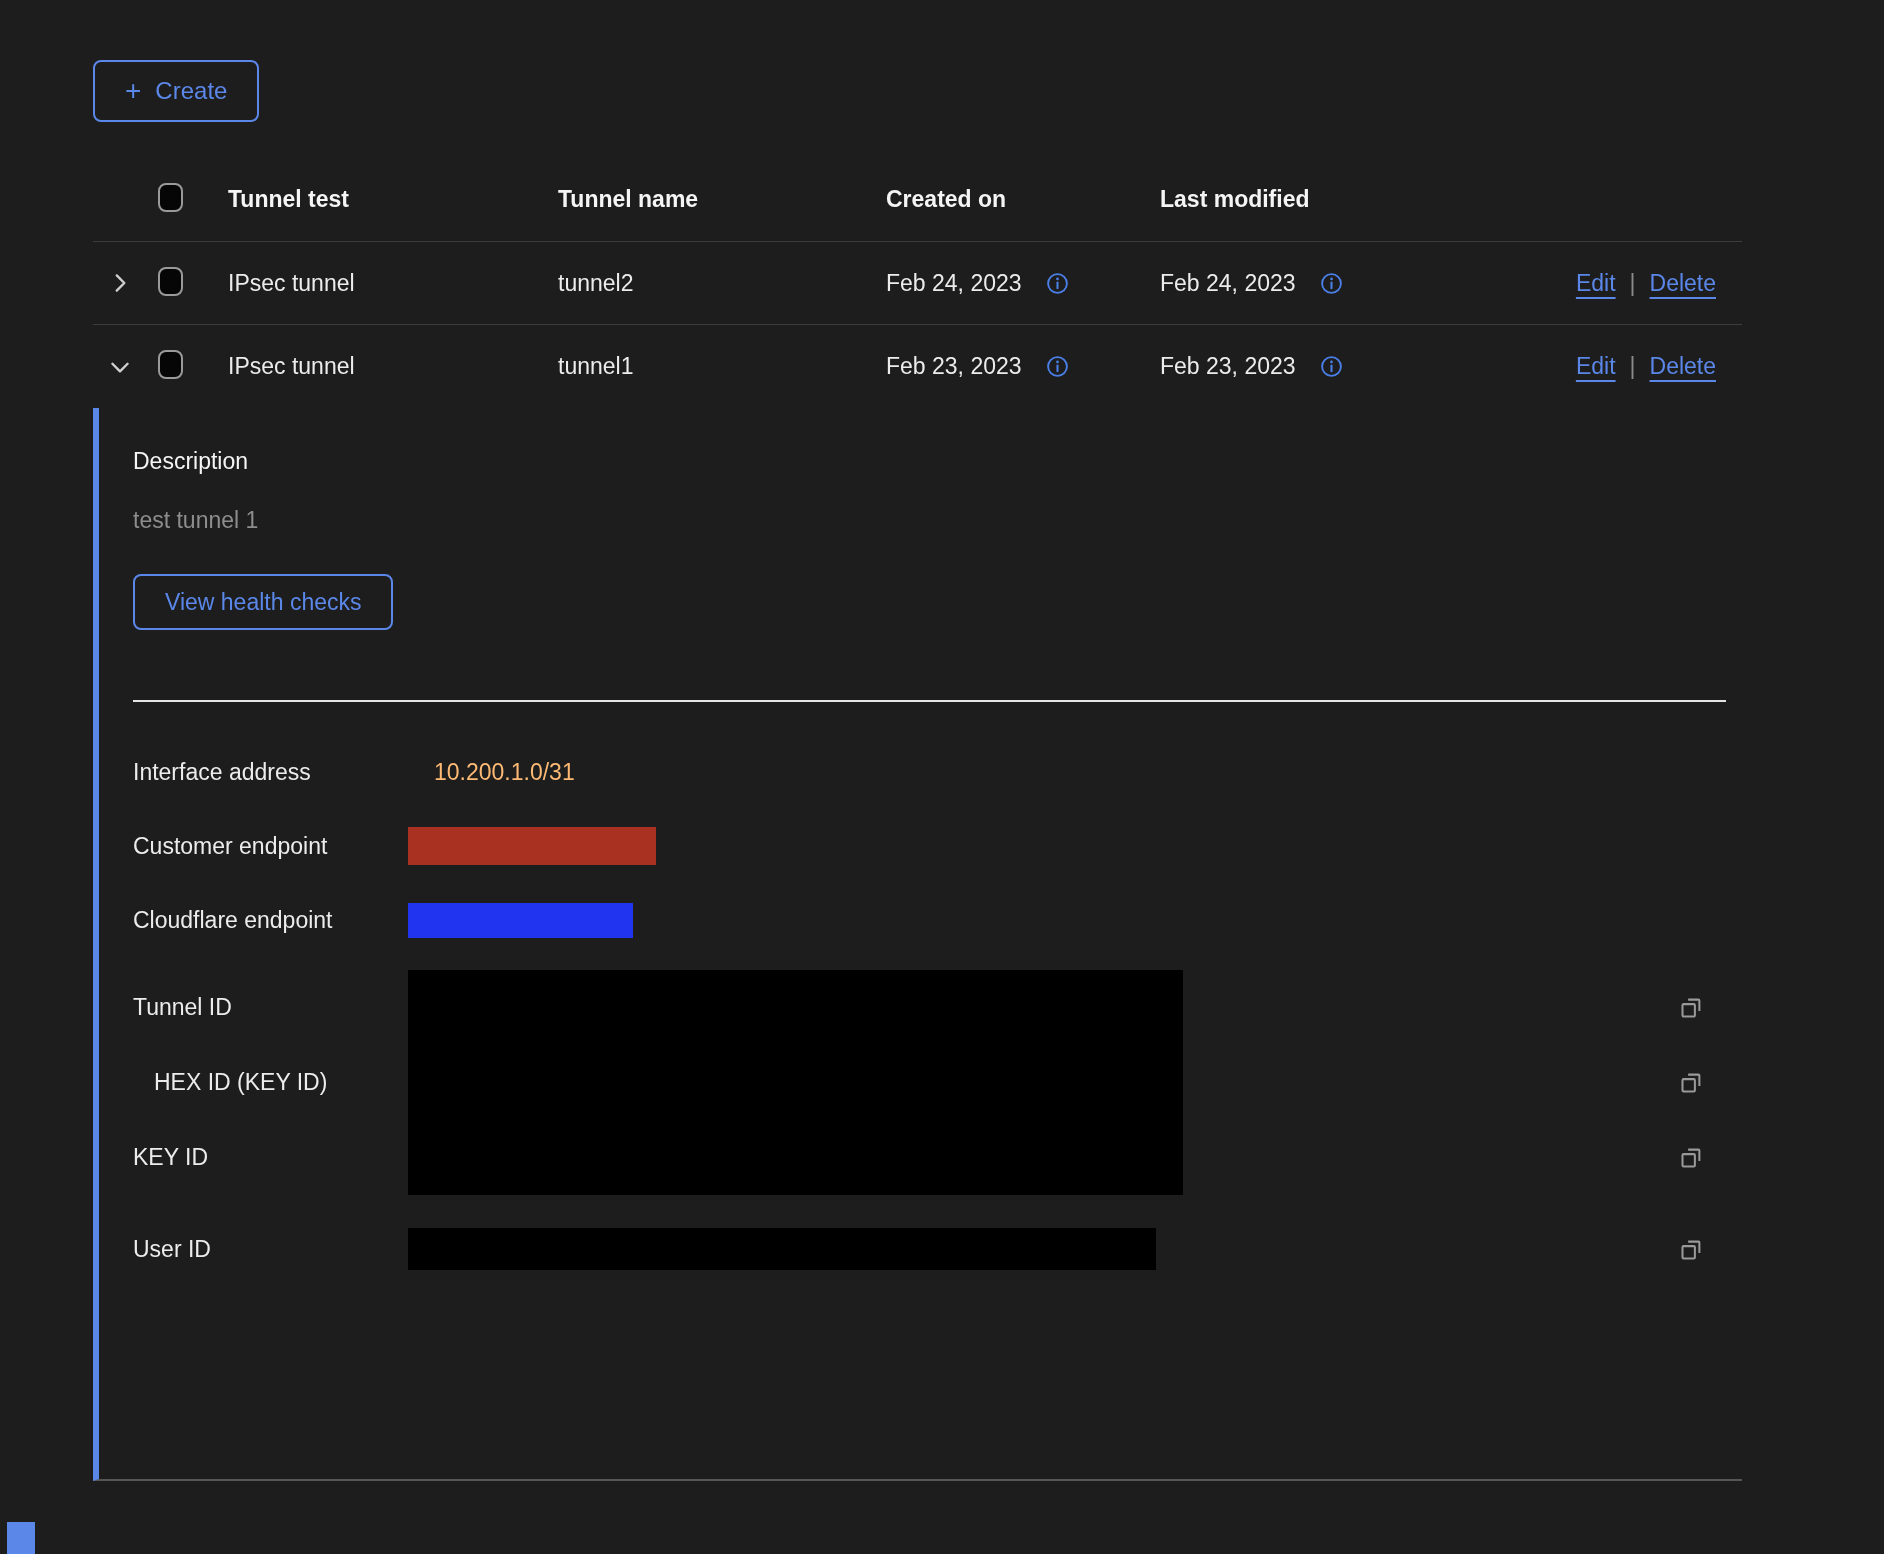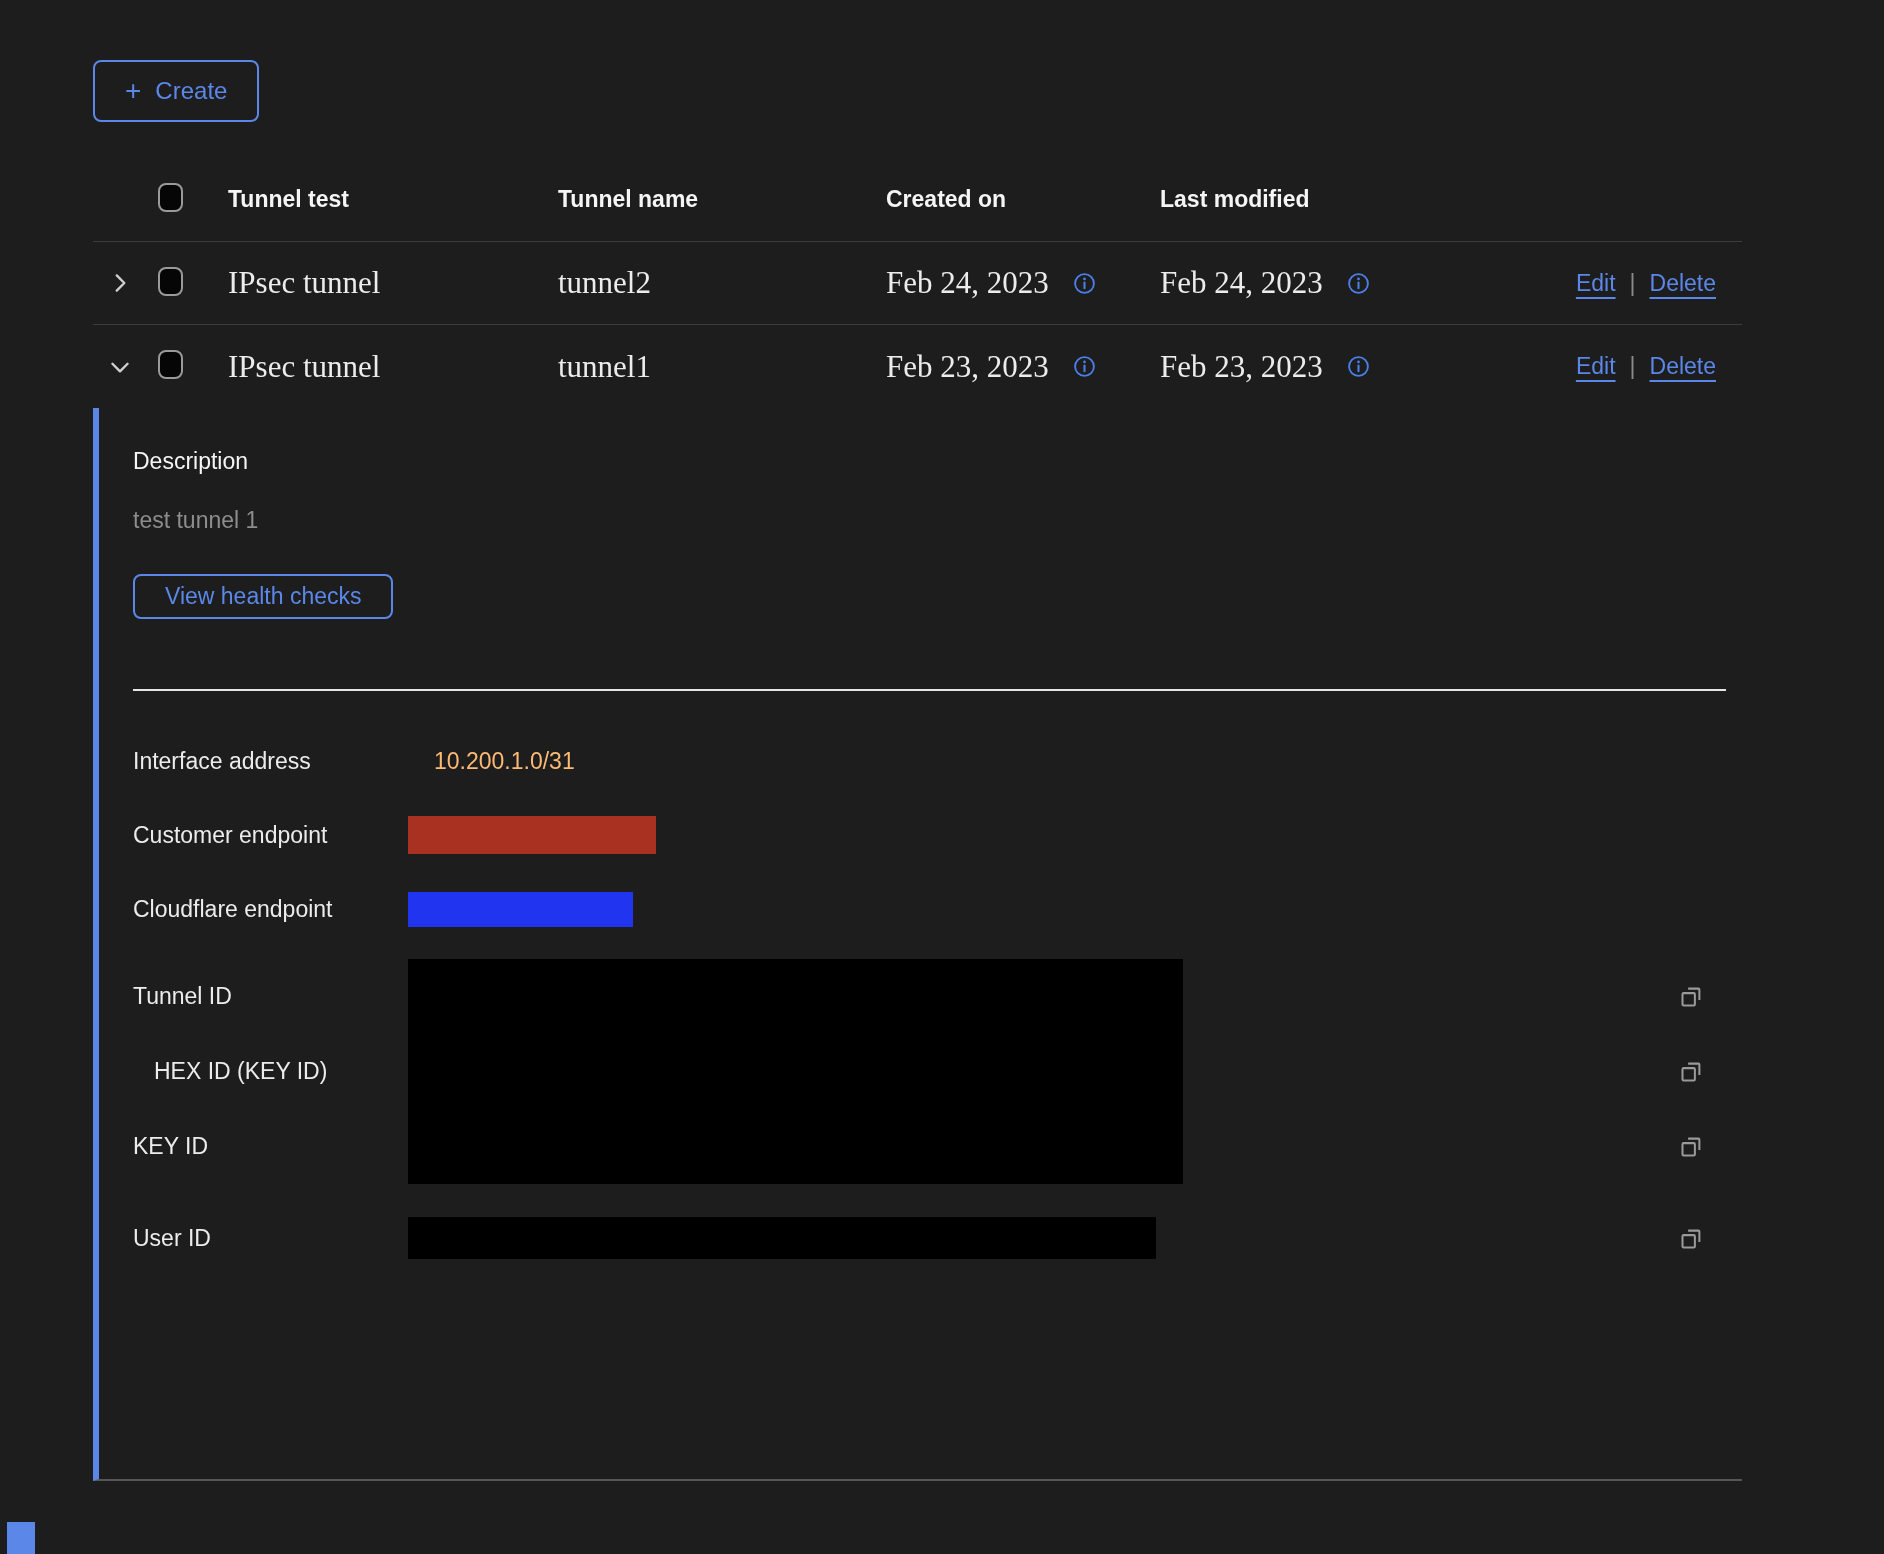--- a/index.html
+++ b/index.html
@@ -42,21 +42,21 @@
   .trow {
     display: grid;
     grid-template-columns: 55px 80px 330px 328px 274px 293px 1fr;
     align-items: center;
     height: 83px;
   }
   .thead { height: 84px; border-bottom: 1px solid var(--divider_dark, #3c3c3c); }
   .thead .th { font-size: 23px; font-weight: 700; color: var(--text_heading, #f5f5f5); }
   .data-row { border-bottom: 1px solid var(--divider_dark, #3c3c3c); }
   .data-row:last-of-type { border-bottom: none; }
-  .cell { font-size: 31px; color: var(--text_primary, #ececec); font-family: Liberation Serif, serif; }
+  .cell { font-size: 23px; color: var(--text_primary, #ececec); }
   .chevron-cell { padding-left: 10px; display: flex; align-items: center; }
   .chevron-btn { background: none; border: none; cursor: pointer; display: flex; padding: 4px; }
   .checkbox {
     display: inline-block;
     width: 25px; height: 29px;
     border: 2px solid var(--checkbox_border, #9a9a9a);
     border-radius: 8px;
     background: #060607;
     cursor: pointer;
     margin-left: 10px;
@@ -83,21 +83,21 @@
     border-left: 6px solid var(--accent_blue, #5b87e8);
     border-bottom: 2px solid var(--divider_bottom, #565656);
     padding: 40px 16px 52px 34px;
     min-height: 1073px;
   }
   .desc-label { font-size: 23px; font-weight: 400; color: var(--text_heading, #f5f5f5); }
   .desc-text { margin-top: 32px; font-size: 23px; color: var(--text_muted, #8d8d8d); }
   .health-btn {
     margin-top: 40px;
     display: inline-block;
-    height: 45px;
+    height: 56px;
     padding: 0 30px;
     background: transparent;
     border: 2px solid var(--accent_blue, #5b87e8);
     border-radius: 8px;
     color: var(--accent_blue, #5b87e8);
     font-family: inherit;
     font-size: 23px;
     cursor: pointer;
   }
   .light-divider { margin-top: 70px; height: 2px; background: var(--divider_light, #e5e5e5); }

